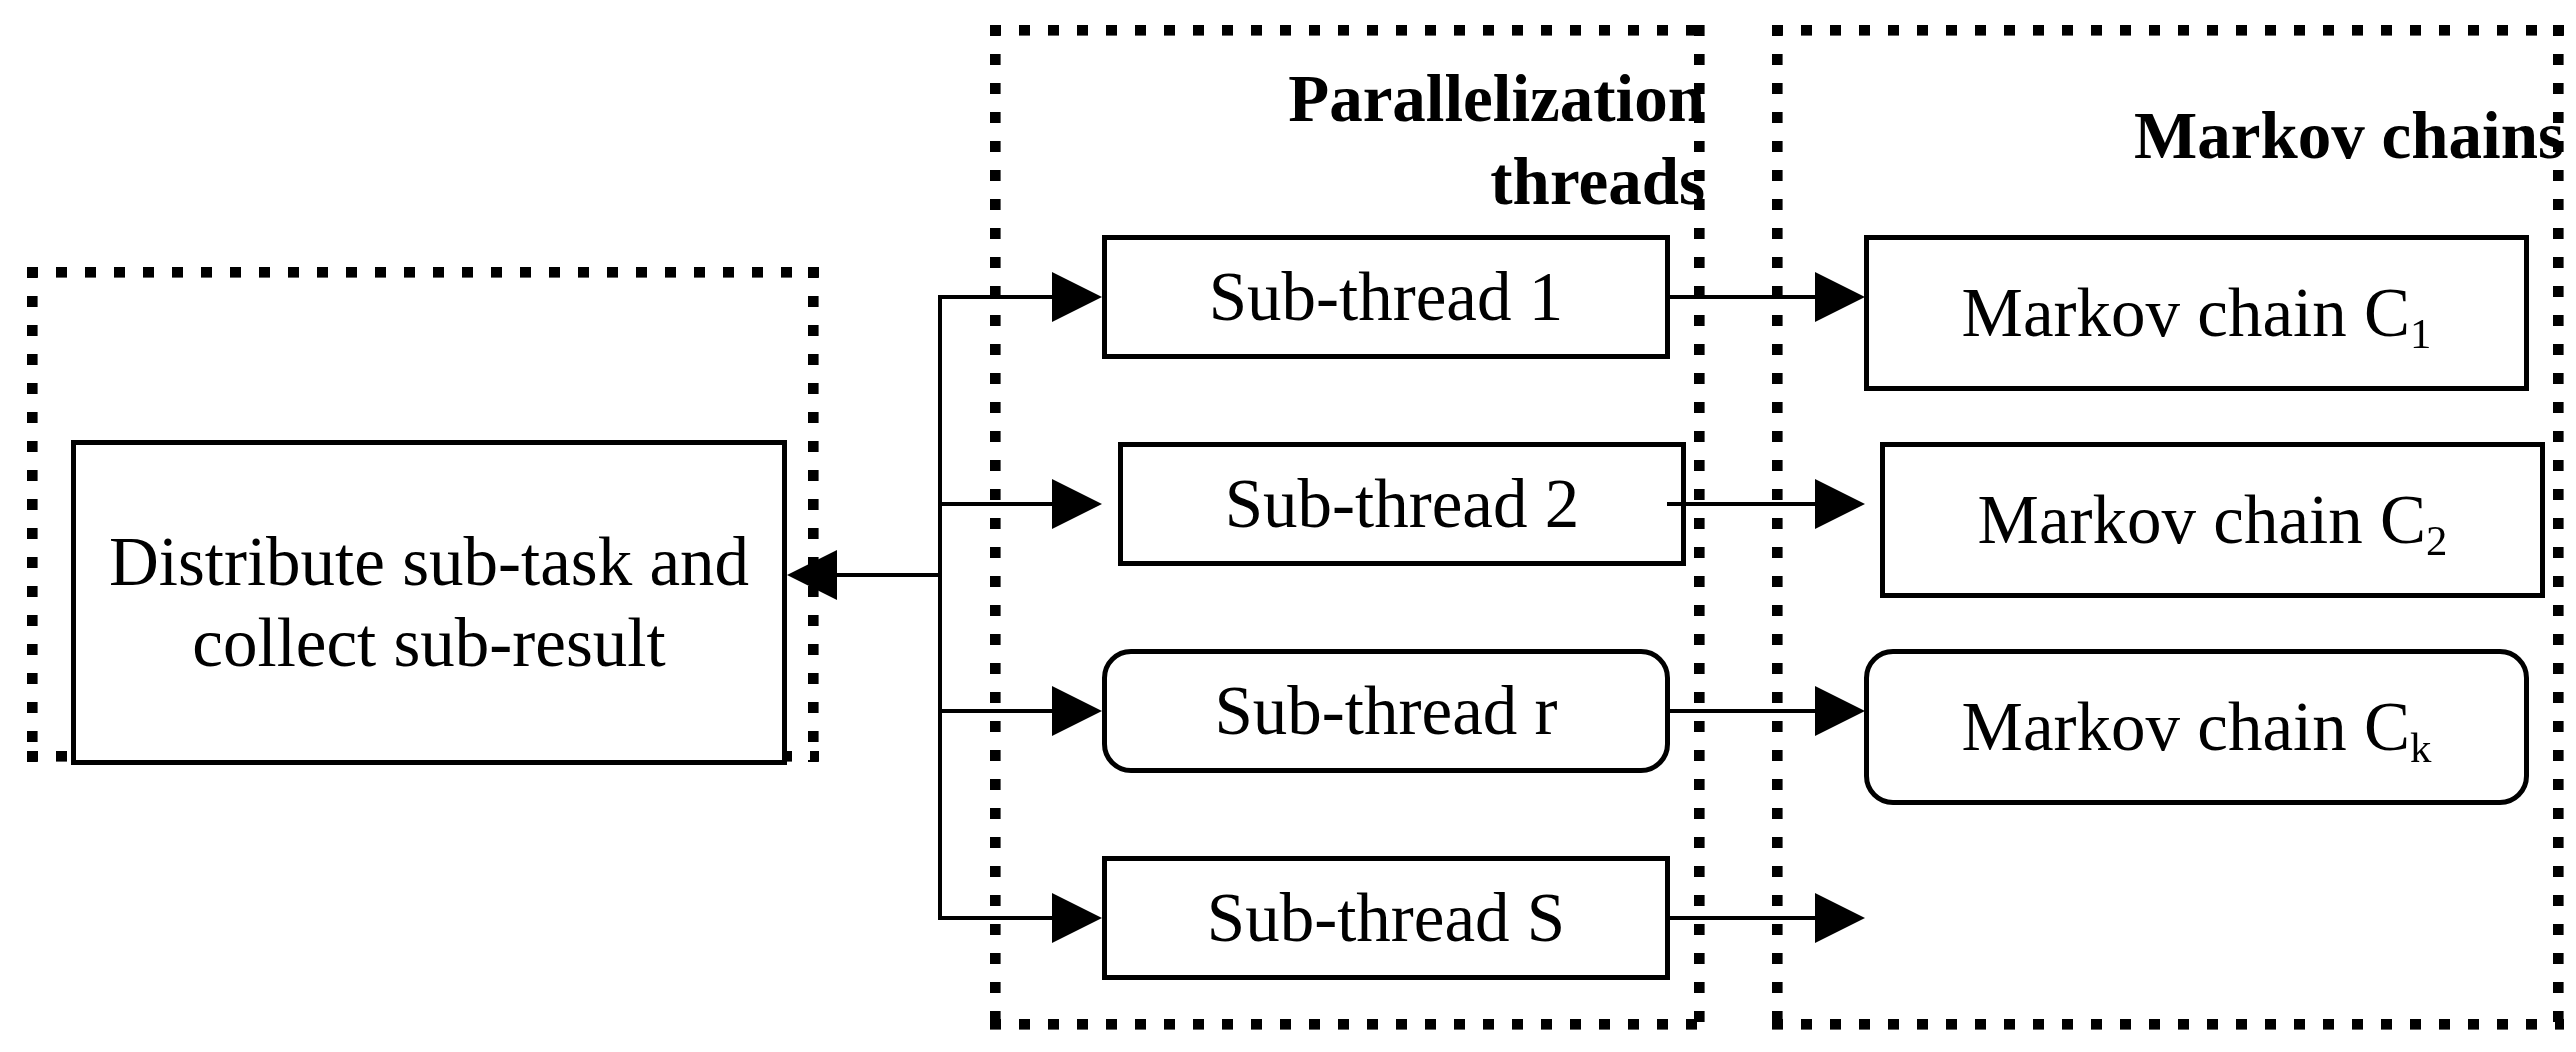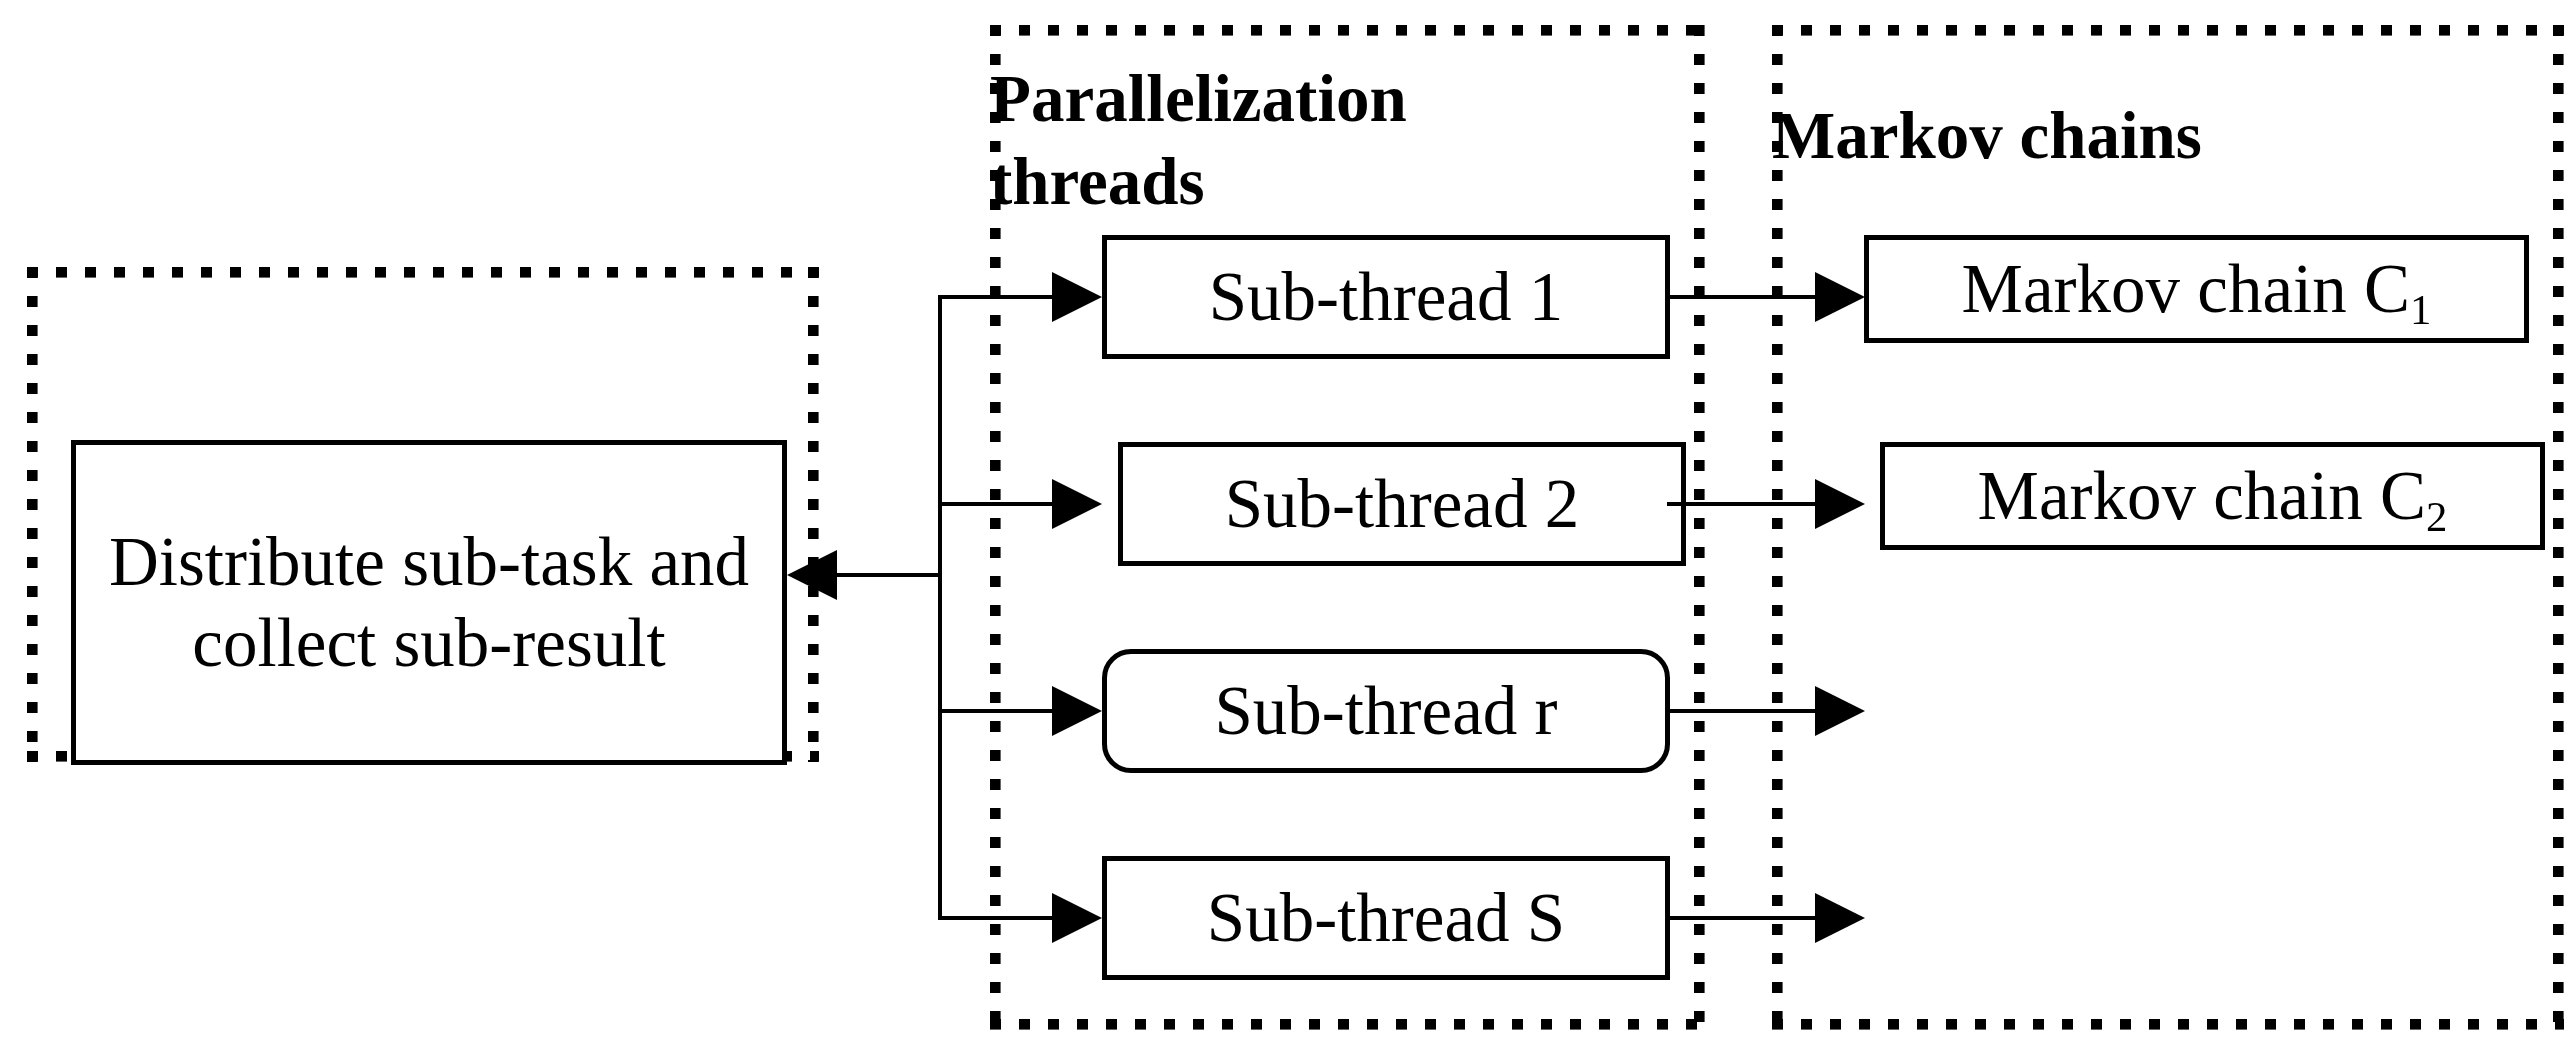--- a/index.html
+++ b/index.html
@@ -30,21 +30,21 @@
     display:flex;align-items:center;justify-content:center;
     text-align:center;
     box-sizing:border-box;
   }
   .box-label{font-size:69px;line-height:81px;white-space:nowrap;}
   .box-label sub{font-size:0.62em;line-height:0;vertical-align:-0.28em;}
   .panel-title{
     position:absolute;
     font-weight:bold;
     font-size:67px;
-    text-align:left;
+    text-align:right;
   }
   .hline,.vline{position:absolute;background:#000;}
   .arrow-right{
     position:absolute;width:0;height:0;
     border-top:25px solid transparent;
     border-bottom:25px solid transparent;
     border-left:50px solid #000;
   }
   .arrow-left{
     position:absolute;width:0;height:0;
@@ -58,21 +58,21 @@
   #markov-dotted{left:1772px;top:25px;width:792px;height:1005px;}
 
   #master-title{left:26.5px;top:315px;width:792px;line-height:78px;}
   #para-title{left:990px;top:57px;width:715px;line-height:83px;}
   #markov-title{left:1772px;top:97px;width:792px;line-height:76px;}
 
   #master-box{left:71px;top:440px;width:716px;height:325px;}
   #master-box .box-label{white-space:normal;}
 
   .sub-box{left:1102px;width:568px;height:124px;font-family:Liberation Serif, serif;}
-  .mk-box{left:1864px;width:665px;height:108px;}
+  .mk-box{left:1864px;width:665px;height:156px;}
   .row0{top:235px;} .row1{top:442px;margin-left:16px;} .row2{top:649px;border-radius:29px;} .row3{top:856px;}
 
   #trunk{left:938px;top:295px;width:4.4px;height:625px;}
 
   .branch{left:938px;width:117px;height:4.4px;}
   .b0{top:295px;} .b1{top:502px;} .b2{top:709px;} .b3{top:916px;}
   .branch-arrow{left:1052px;}
   .a0{top:272px;} .a1{top:479px;} .a2{top:686px;} .a3{top:893px;}
 
   .mline{left:1667px;width:150px;height:4.4px;}
@@ -117,20 +117,23 @@
   <div class="solid-box sub-box row3">
     <span class="box-label">Sub-thread S</span>
   </div>
 
   <div class="solid-box mk-box row0">
     <span class="box-label"><span>Markov chain C</span><sub>1</sub></span>
   </div>
   <div class="solid-box mk-box row1">
     <span class="box-label"><span>Markov chain C</span><sub>2</sub></span>
   </div>
+  <div class="solid-box mk-box row2">
+    <span class="box-label"><span>Markov chain C</span><sub>k</sub></span>
+  </div>
 
   <div class="vline" id="trunk"></div>
 
   <div class="hline branch b0"></div>
   <div class="hline branch b1"></div>
   <div class="hline branch b2"></div>
   <div class="hline branch b3"></div>
 
   <div class="arrow-right branch-arrow a0"></div>
   <div class="arrow-right branch-arrow a1"></div>

